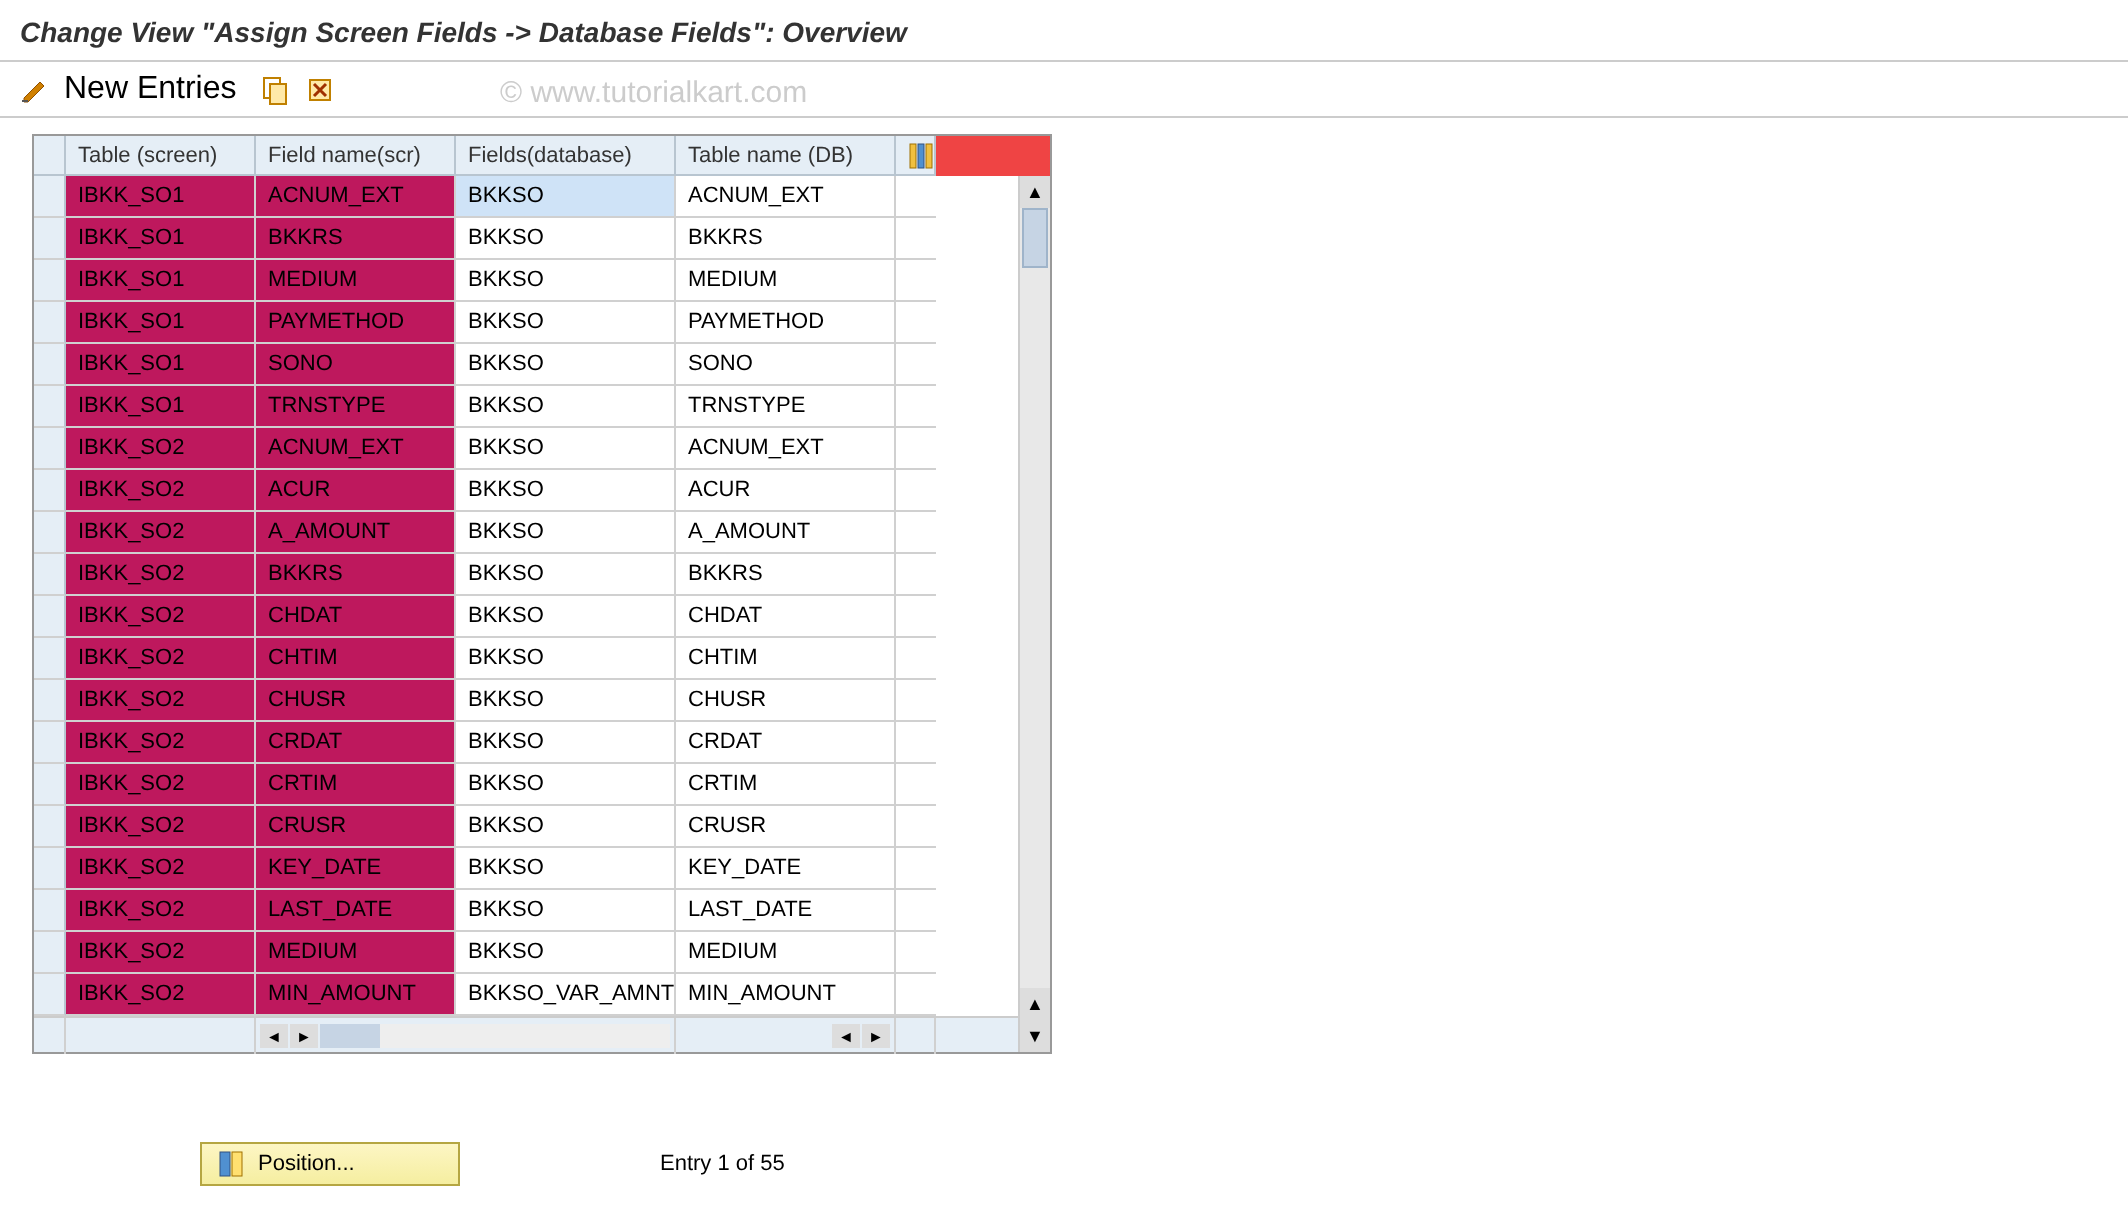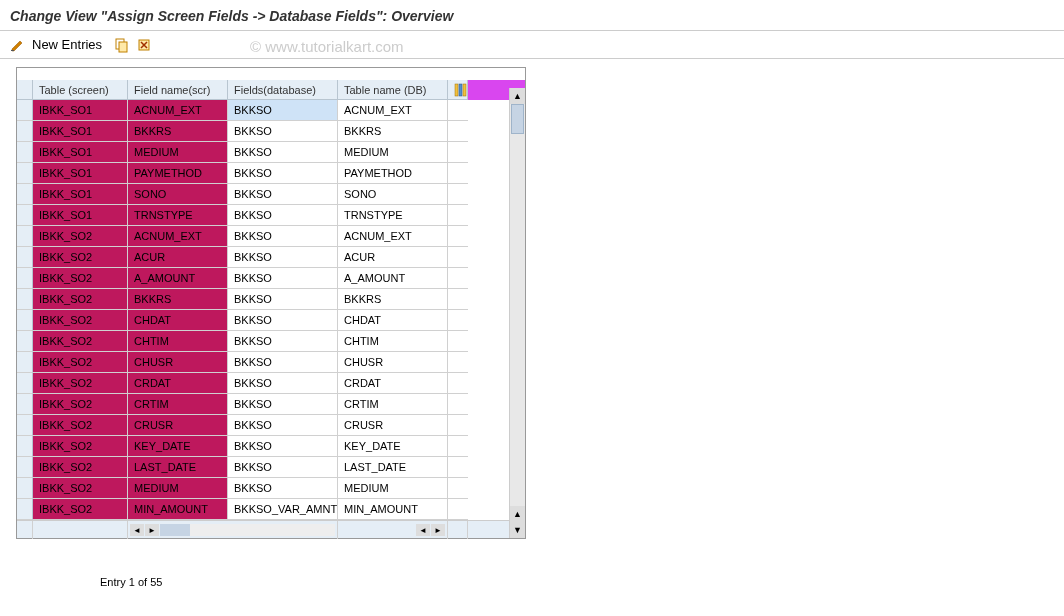--- a/index.html
+++ b/index.html
@@ -32,43 +32,42 @@
       display: inline-flex;
       align-items: center;
       justify-content: center;
       width: 16px; height: 16px;
       cursor: pointer;
     }
     .toolbar-icon svg { width:16px; height:16px; }
     .new-entries-link {
       color: #000;
       cursor: pointer;
-      font-size: 13px;
+      font-size: 16px;
       margin-right: 6px;
     }
     .watermark {
       position: absolute;
       top: 38px;
       left: 250px;
       color: #ccc;
       font-size: 15px;
       pointer-events: none;
       font-family: Arial, sans-serif;
     }
     .grid-container {
       margin: 8px 0 0 16px;
       width: 510px;
       border: 1px solid #999;
       position: relative;
       background: #fff;
     }
     .grid-header {
       display: flex;
-      background: #d946ef;
-      margin-top: 12px;
+      background: #ef4444;
     }
     .grid-header .col {
       border-right: 1px solid #b8c5d0;
       border-bottom: 1px solid #b8c5d0;
       padding: 3px 6px;
       font-size: 11px;
       color: #333;
       background: #e5eef6;
       height: 20px;
       line-height: 14px;
@@ -389,14 +388,23 @@
     <div class="arrow">▲</div>
     <div class="track">
         <div class="thumb"></div>
       </div>
     <div class="arrow">▲</div>
     <div class="arrow2">▼</div>
   </div>
 </div>
 
 <div class="bottom-bar">
+  <div class="position-button">
+    <span class="picon">
+      <svg viewBox="0 0 14 14">
+          <rect x="1" y="1" width="5" height="12" fill="#5090d0" stroke="#305080" stroke-width="0.5"></rect>
+          <rect x="7" y="1" width="5" height="12" fill="#ffe070" stroke="#a07000" stroke-width="0.5"></rect>
+        </svg>
+    </span>
+    <span>Position...</span>
+  </div>
   <div class="entry-text">Entry 1 of 55</div>
 </div>
 
 </body></html>

